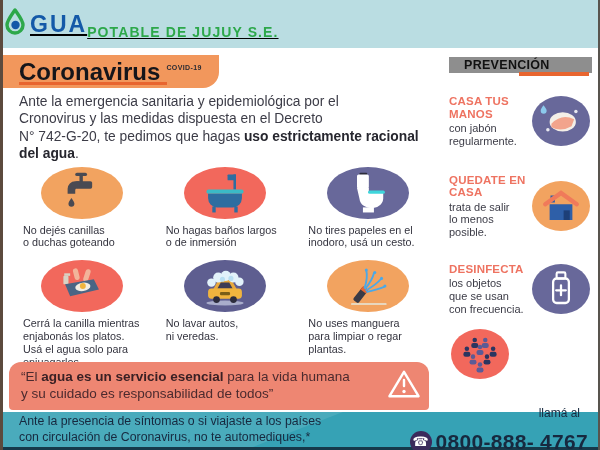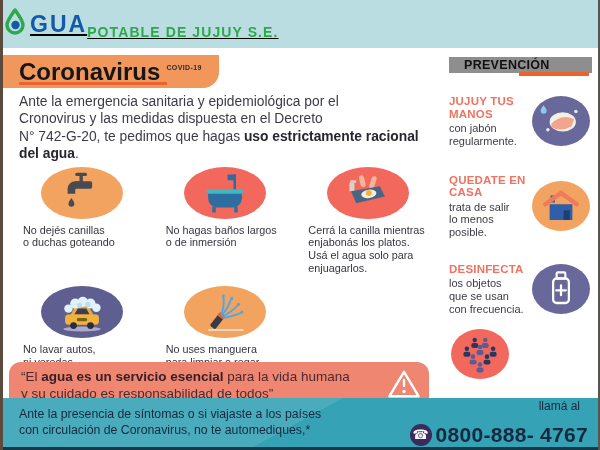--- a/index.html
+++ b/index.html
@@ -34,21 +34,21 @@
   .prev-bar{background:#8E8E8E;height:16px;display:flex;align-items:center;padding-left:15px;position:relative;margin-right:-2px;}
   .prev-title{font-size:12.5px;font-weight:800;color:#111;letter-spacing:.3px;}
   .prev-underline{position:absolute;right:3px;bottom:-3px;width:70px;height:4px;background:#E8652F;}
   .prev-item{display:flex;align-items:center;}
   .prev-item.i0{margin-top:22px;} .prev-item.i1{margin-top:26px;} .prev-item.i2{margin-top:24px;} .prev-item.i3{margin-top:14px;}
   .prev-text{flex:1;min-width:0;}
   .prev-heading{color:#EE7361;font-size:11.5px;font-weight:700;line-height:1.1;white-space:pre-line;letter-spacing:.2px;}
   .prev-body{color:#3C3C47;font-size:11px;line-height:1.15;margin-top:2px;white-space:pre-line;}
   .prev-icon{width:58px;height:50px;border-radius:50%;flex-shrink:0;display:flex;align-items:center;justify-content:center;margin-left:2px;}
   
-  .footer{position:absolute;left:0;right:0;bottom:0;height:52px;background:#36A2B5;border-bottom:3px solid #16394A;
+  .footer{position:absolute;left:0;right:0;bottom:0;height:38px;background:#36A2B5;border-bottom:3px solid #16394A;
     display:flex;align-items:center;padding:0 10px 0 16px;box-sizing:border-box;}
   .footer::before{content:"";position:absolute;left:0;top:0;width:340px;height:100%;
     background:rgba(255,255,255,.10);clip-path:polygon(0 0,340px 0,250px 100%,0 100%);pointer-events:none;}
   .footer-msg{flex:1;font-size:12.3px;line-height:1.25;color:#17293F;position:relative;}
   .footer-right{display:flex;flex-direction:column;align-items:flex-end;position:relative;gap:10px;}
   .call-label{font-size:12px;color:#17293F;margin-right:8px;}
   .phone-row{display:flex;align-items:center;gap:4px;}
   .phone-badge{width:22px;height:22px;border-radius:50%;background:#3B2A5C;color:#fff;display:flex;
     align-items:center;justify-content:center;font-size:13px;line-height:1;}
   .phone-number{font-size:21px;font-weight:800;color:#17293F;letter-spacing:.3px;white-space:nowrap;}
@@ -110,20 +110,33 @@
               <rect x="8" y="22" width="44" height="5" rx="2.5" fill="#3BBAC6"></rect>
               <path d="M10 27 h40 v5 a11 11 0 0 1 -11 11 h-18 a11 11 0 0 1 -11 -11 z" fill="#2E6DA0"></path>
               <rect x="15" y="42" width="4" height="7" fill="#2E6DA0"></rect>
               <rect x="41" y="42" width="4" height="7" fill="#2E6DA0"></rect>
             </svg>
           </div>
           <div class="tip-caption">No hagas baños largos
 o de inmersión</div>
         </div>
 
+        <div class="tip">
+          <div class="tip-ellipse" style="background: rgb(104, 104, 154);">
+            <svg width="54" height="44" viewBox="0 0 60 52">
+              <rect x="20" y="2" width="9" height="4" rx="1" fill="#2B2B3A"></rect>
+              <rect x="17" y="4" width="14" height="17" rx="2" fill="#FFFFFF"></rect>
+              <path d="M17 20 L31 20 L31 26 L48 26 L48 31 A14 12 0 0 1 20 33 Z" fill="#FFFFFF"></path>
+              <rect x="30" y="23" width="20" height="4" rx="2" fill="#3FD6DC"></rect>
+              <rect x="24" y="43" width="13" height="6" fill="#FFFFFF"></rect>
+            </svg>
+          </div>
+          <div class="tip-caption">No tires papeles en el
+inodoro, usá un cesto.</div>
+        </div>
 
         <div class="tip">
           <div class="tip-ellipse" style="background: rgb(242, 104, 92);">
             <svg width="54" height="44" viewBox="0 0 60 52">
               <rect x="8" y="14" width="6" height="10" rx="1" fill="#D8D2C4"></rect>
               <rect x="9" y="11" width="7" height="3" fill="#D8D2C4"></rect>
               <rect x="33" y="6" width="6" height="15" rx="3" fill="#F2B49A" transform="rotate(18 36 13)"></rect>
               <rect x="20" y="5" width="6" height="14" rx="3" fill="#F2B49A" transform="rotate(-14 23 11)"></rect>
               <path d="M10 24 L44 18 L50 30 L16 38 Z" fill="#4A6584"></path>
               <ellipse cx="31" cy="27" rx="9" ry="5" fill="#F2EDE2" transform="rotate(-8 31 27)"></ellipse>
@@ -201,21 +214,21 @@
     </div>
 
     <div class="sidebar">
       <div class="prev-bar">
         <span class="prev-title">PREVENCIÓN</span>
         <span class="prev-underline"></span>
       </div>
 
       <div class="prev-item i0">
         <div class="prev-text">
-          <div class="prev-heading">JUJUY TUS
+          <div class="prev-heading">CASA TUS
 MANOS</div>
           <div class="prev-body">con jabón
 regularmente.</div>
         </div>
         <div class="prev-icon" style="background: rgb(104, 104, 154);">
           <svg width="50" height="42" viewBox="0 0 56 48">
             <path d="M8 6 c-2.2 3 -3.2 4.5 -3.2 6.2 a3.4 3.4 0 0 0 6.8 0 c0 -1.7 -1.2 -3.2 -3.6 -6.2 z" fill="#8CCAEC"></path>
             <ellipse cx="30" cy="25" rx="15" ry="11" fill="#F4EFE7"></ellipse>
             <path d="M17 27 q12 -12 26 -5 l-3 8 q-12 7 -23 1 z" fill="#F2A48C"></path>
             <circle cx="13" cy="34" r="2" fill="#fff" opacity=".85"></circle>

